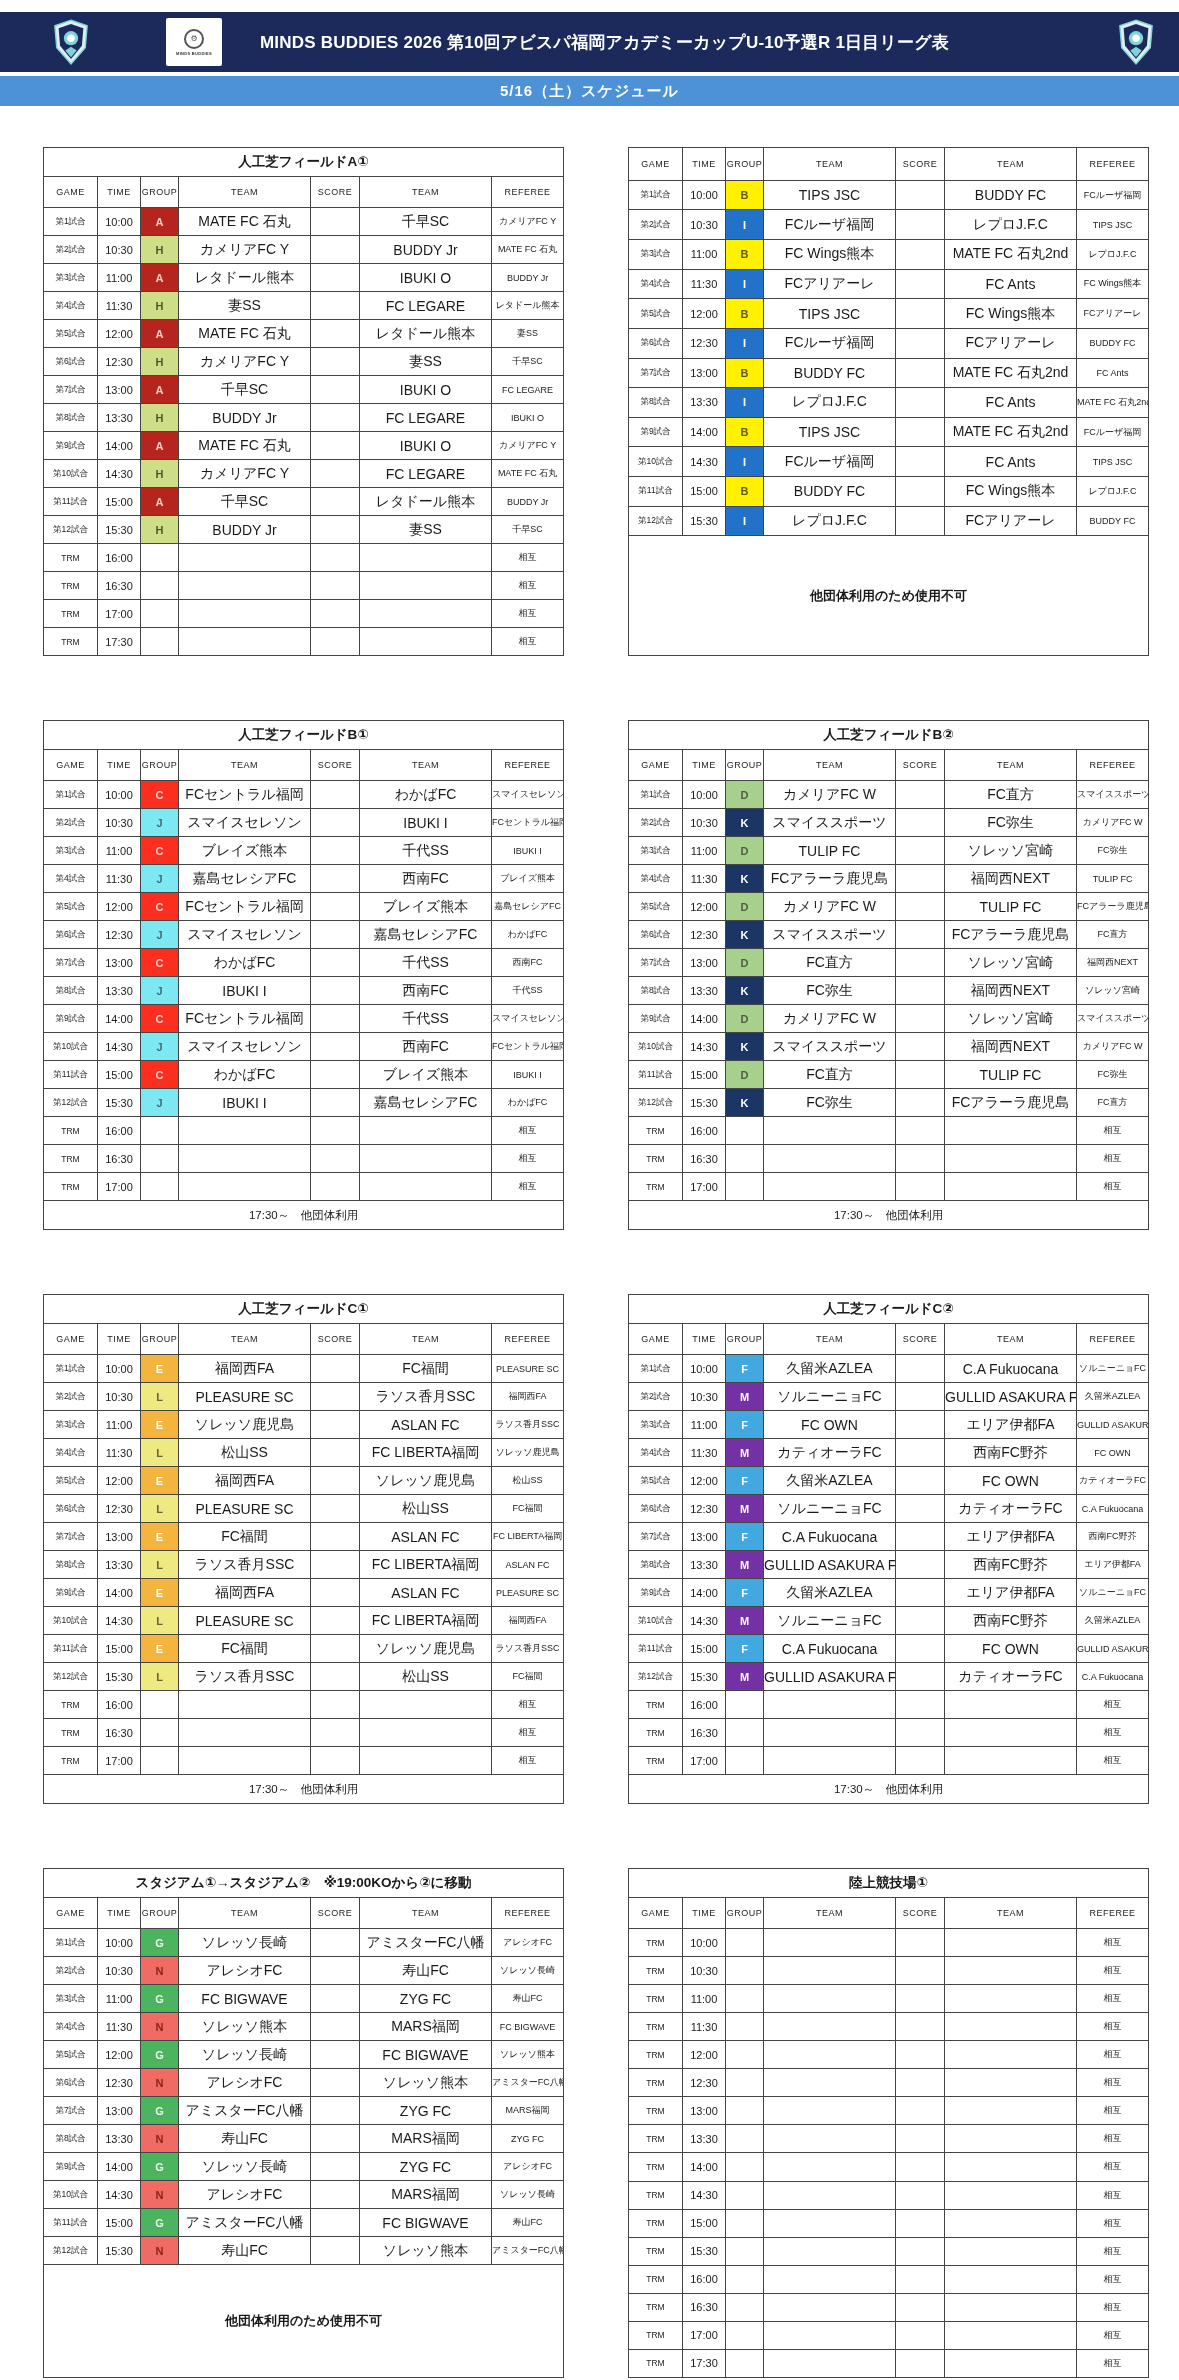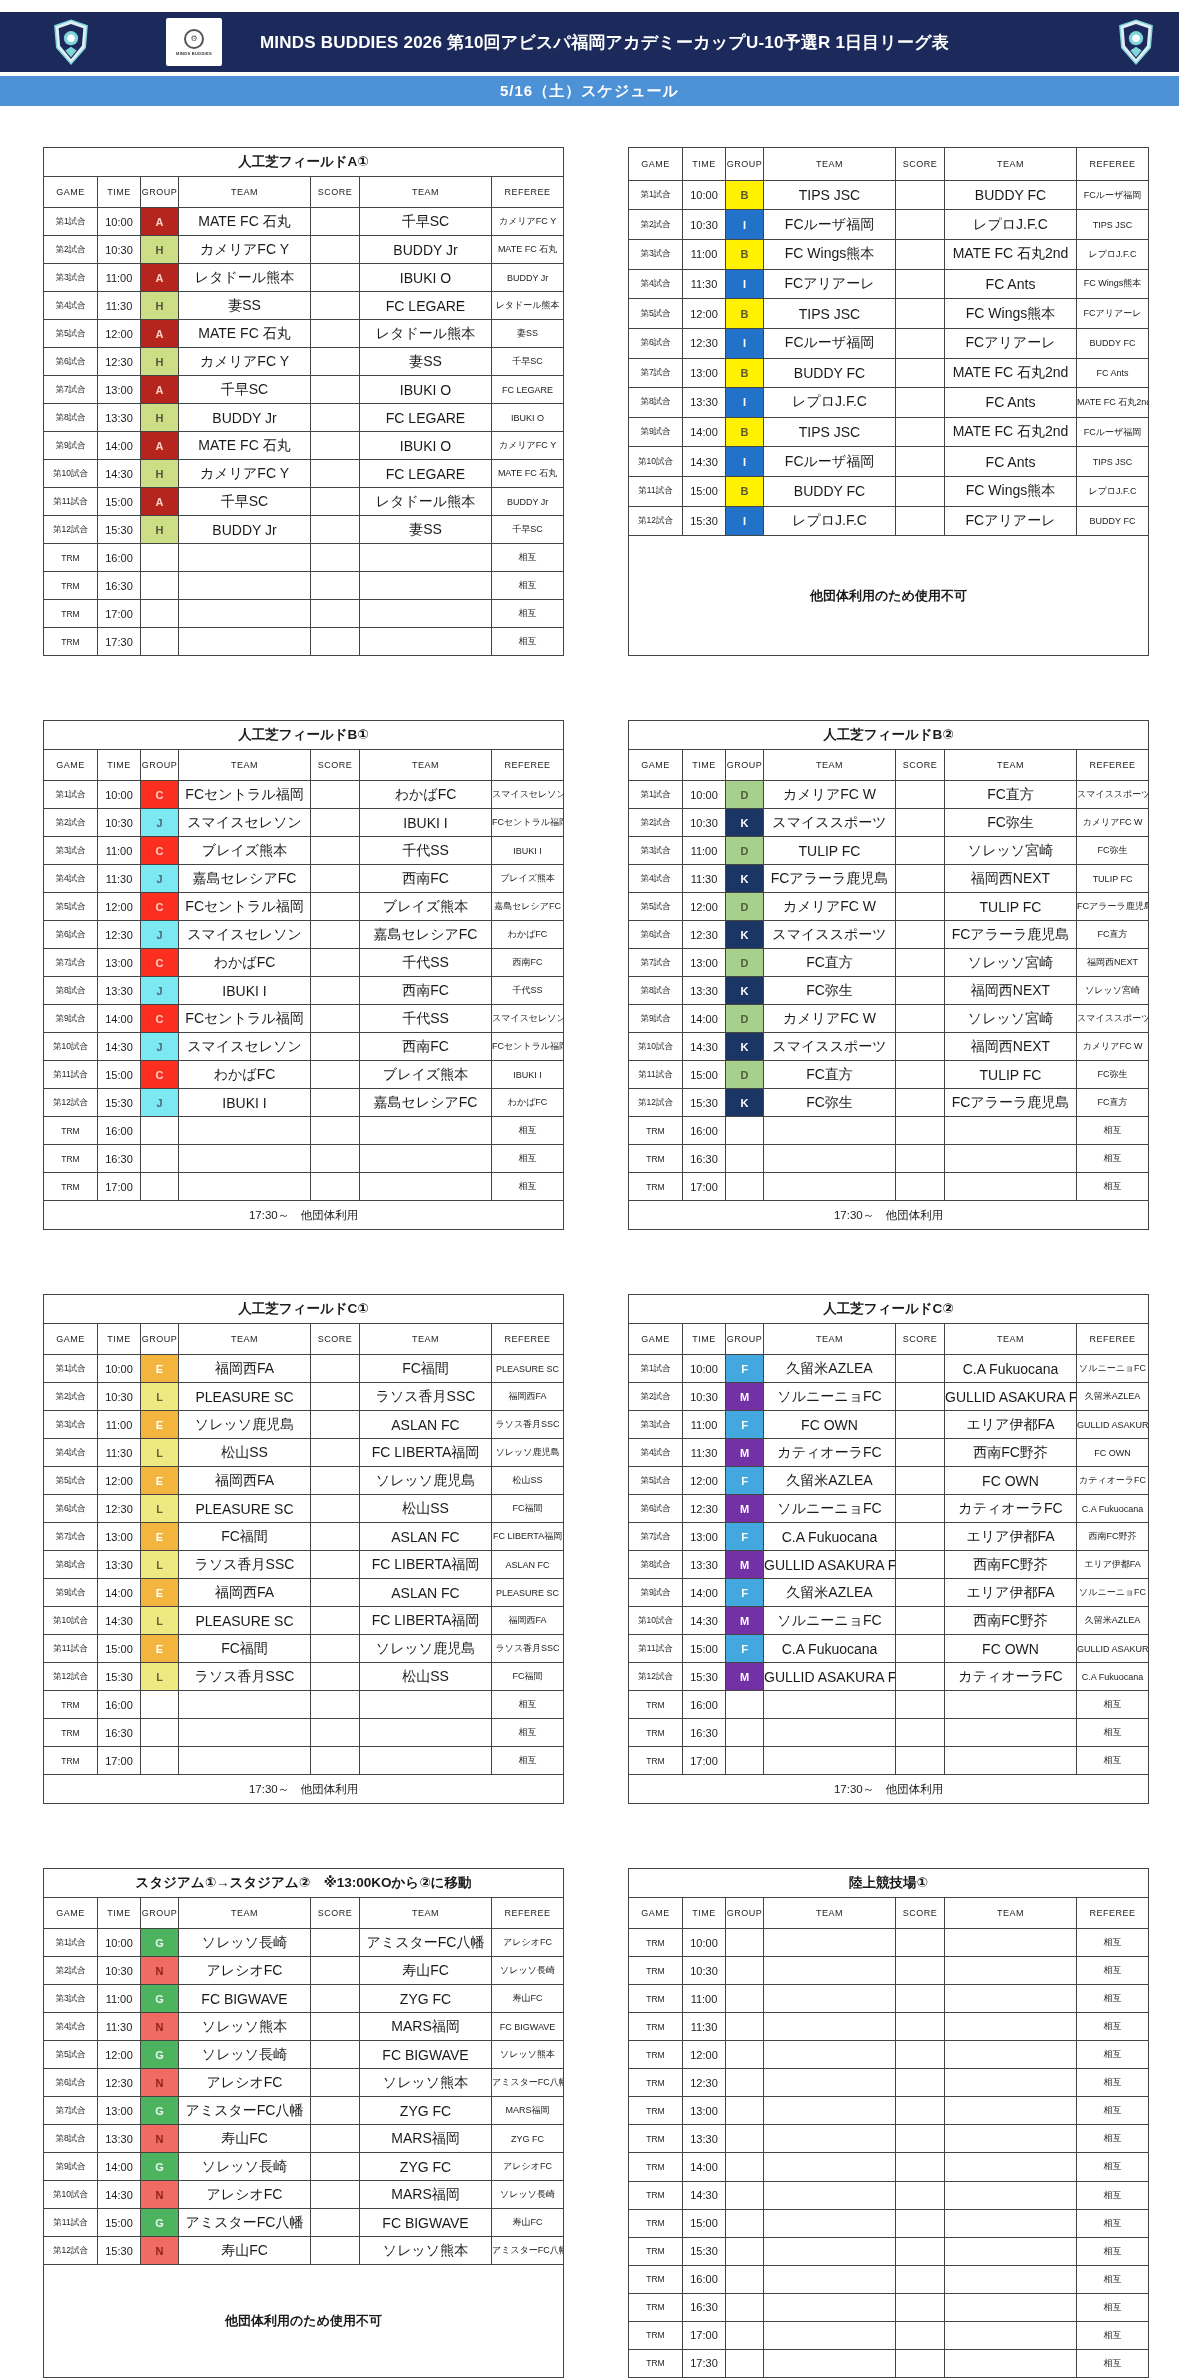--- a/index.html
+++ b/index.html
@@ -1015,21 +1015,21 @@
         <col style="width: 54px;">
         <col style="width: 43px;">
         <col style="width: 38px;">
         <col style="width: 132px;">
         <col style="width: 49px;">
         <col style="width: 132px;">
         <col style="width: 72px;">
       </colgroup>
       <tbody>
         <tr>
-          <td colspan="7" class="t-title">スタジアム①→スタジアム②　※13:00KOから②に移動</td>
+          <td colspan="7" class="t-title">スタジアム①→スタジアム②　※19:00KOから②に移動</td>
         </tr>
         <tr>
           <th class="colhead">GAME</th>
           <th class="colhead">TIME</th>
           <th class="colhead">GROUP</th>
           <th class="colhead">TEAM</th>
           <th class="colhead">SCORE</th>
           <th class="colhead">TEAM</th>
           <th class="colhead">REFEREE</th>
         </tr>

